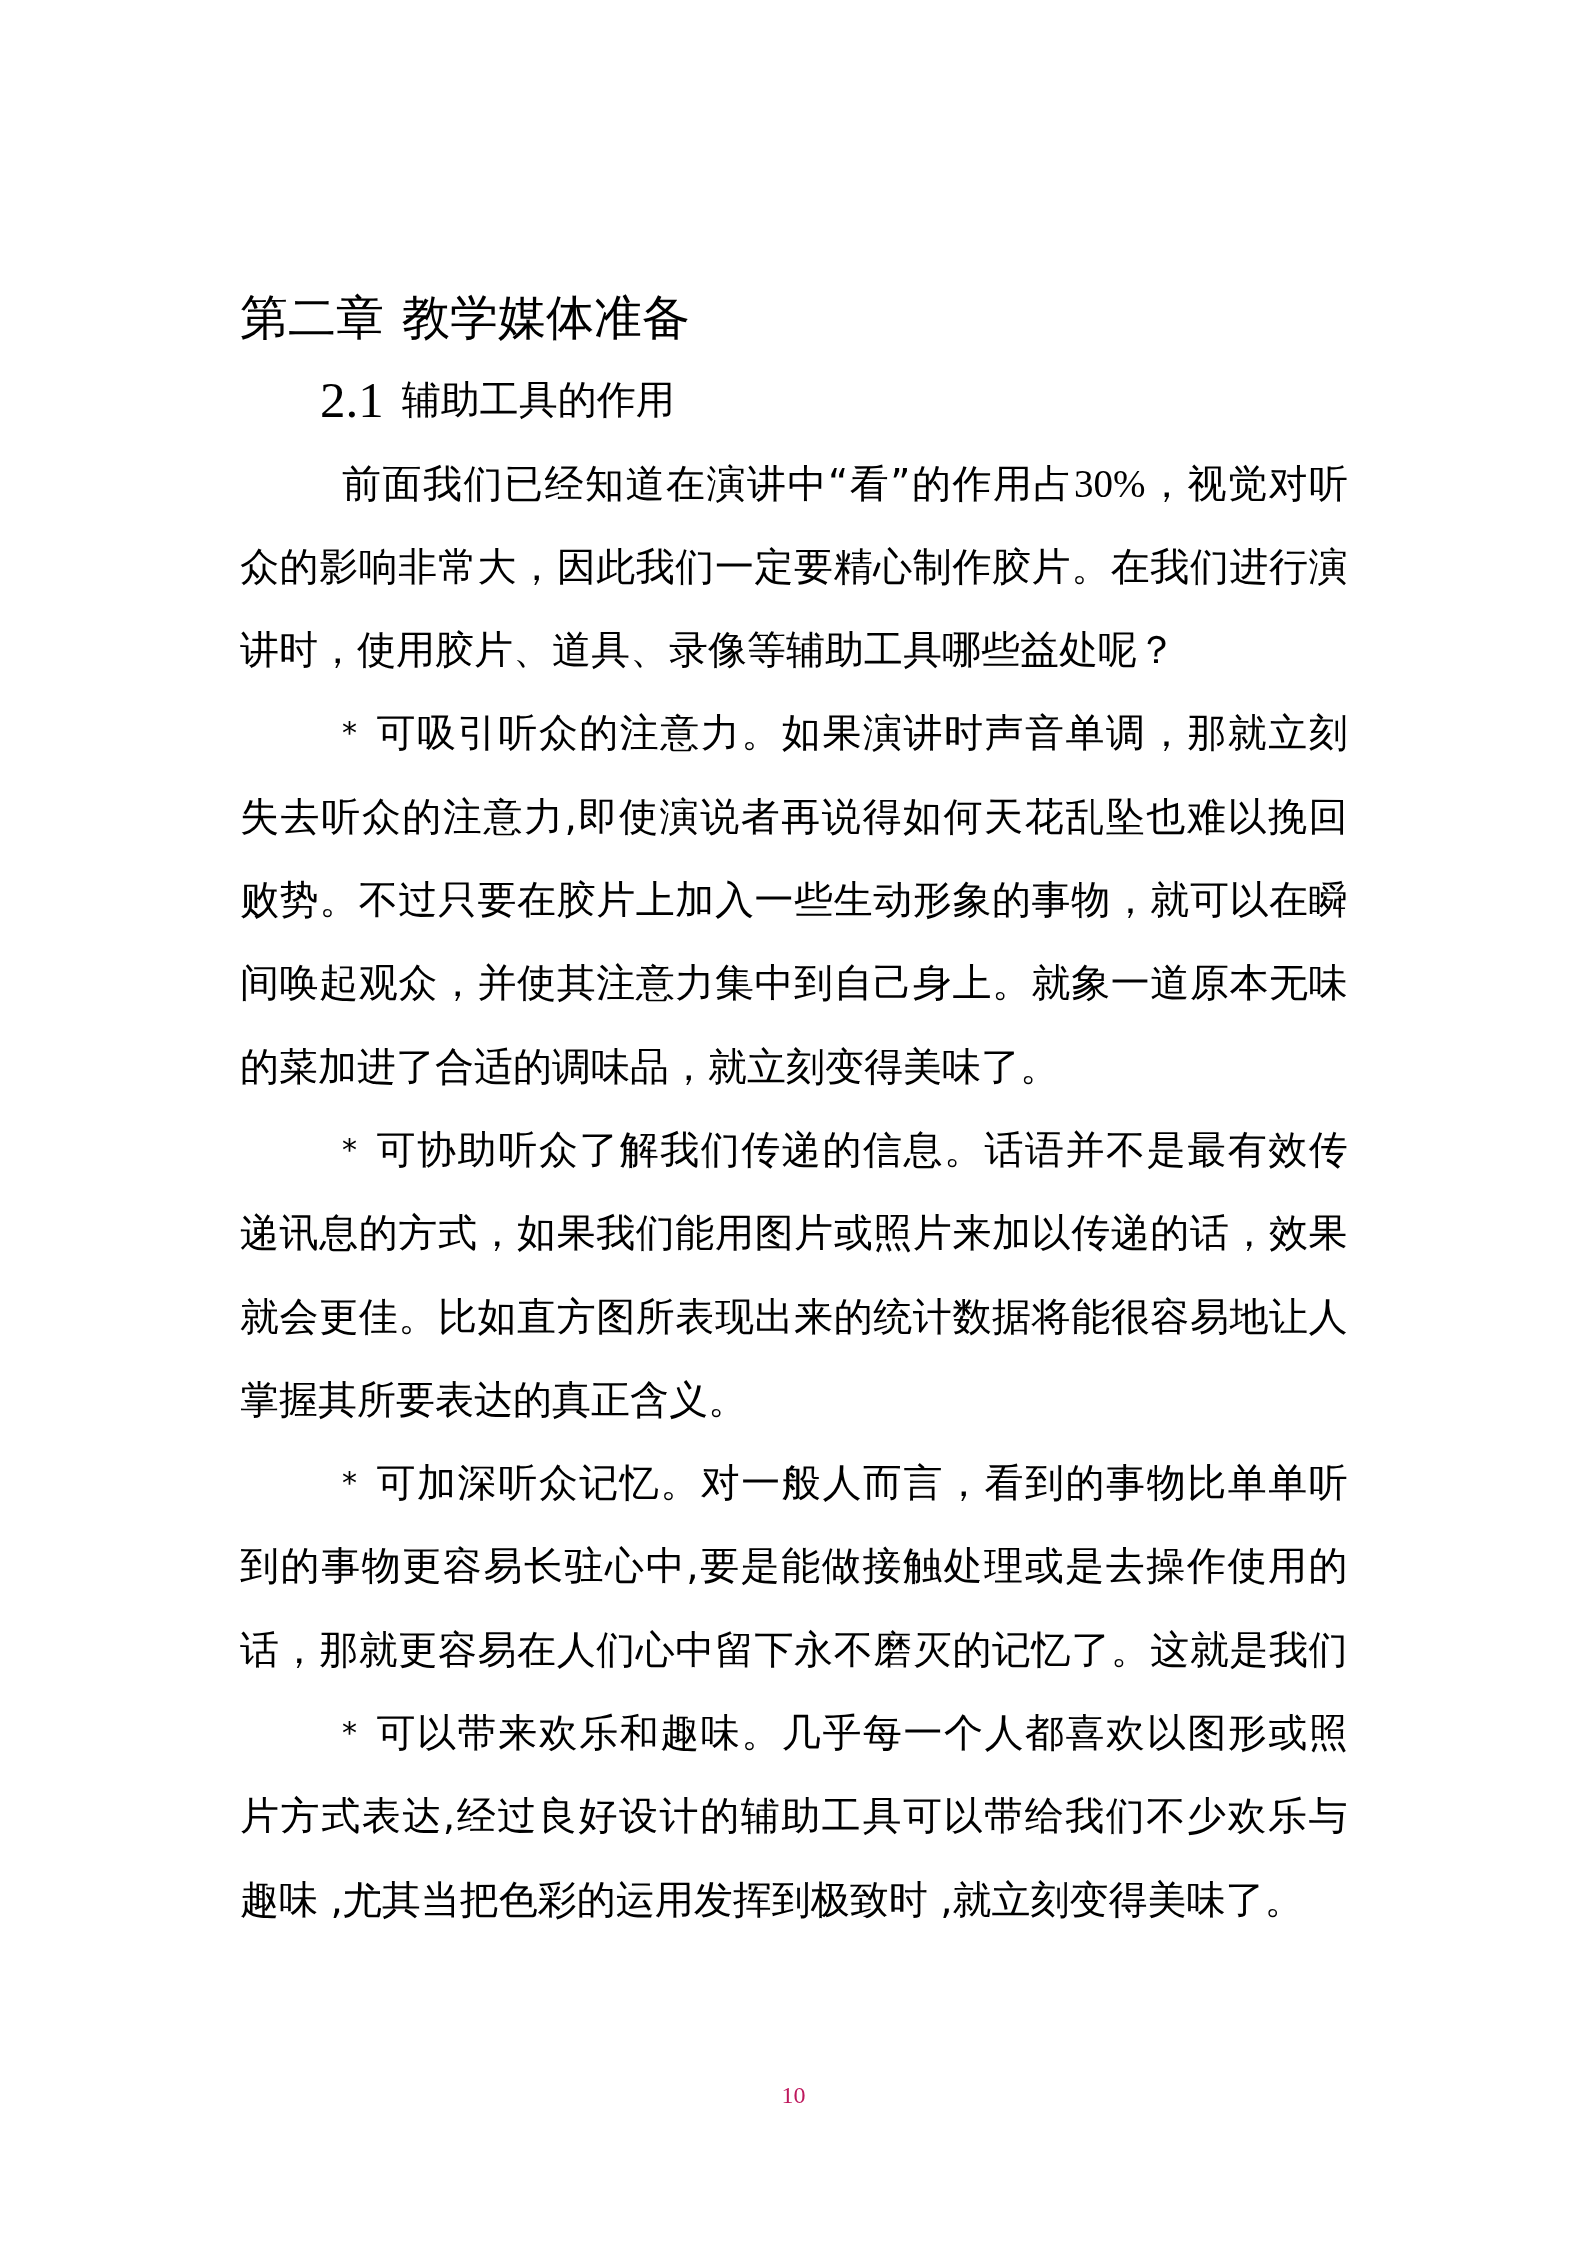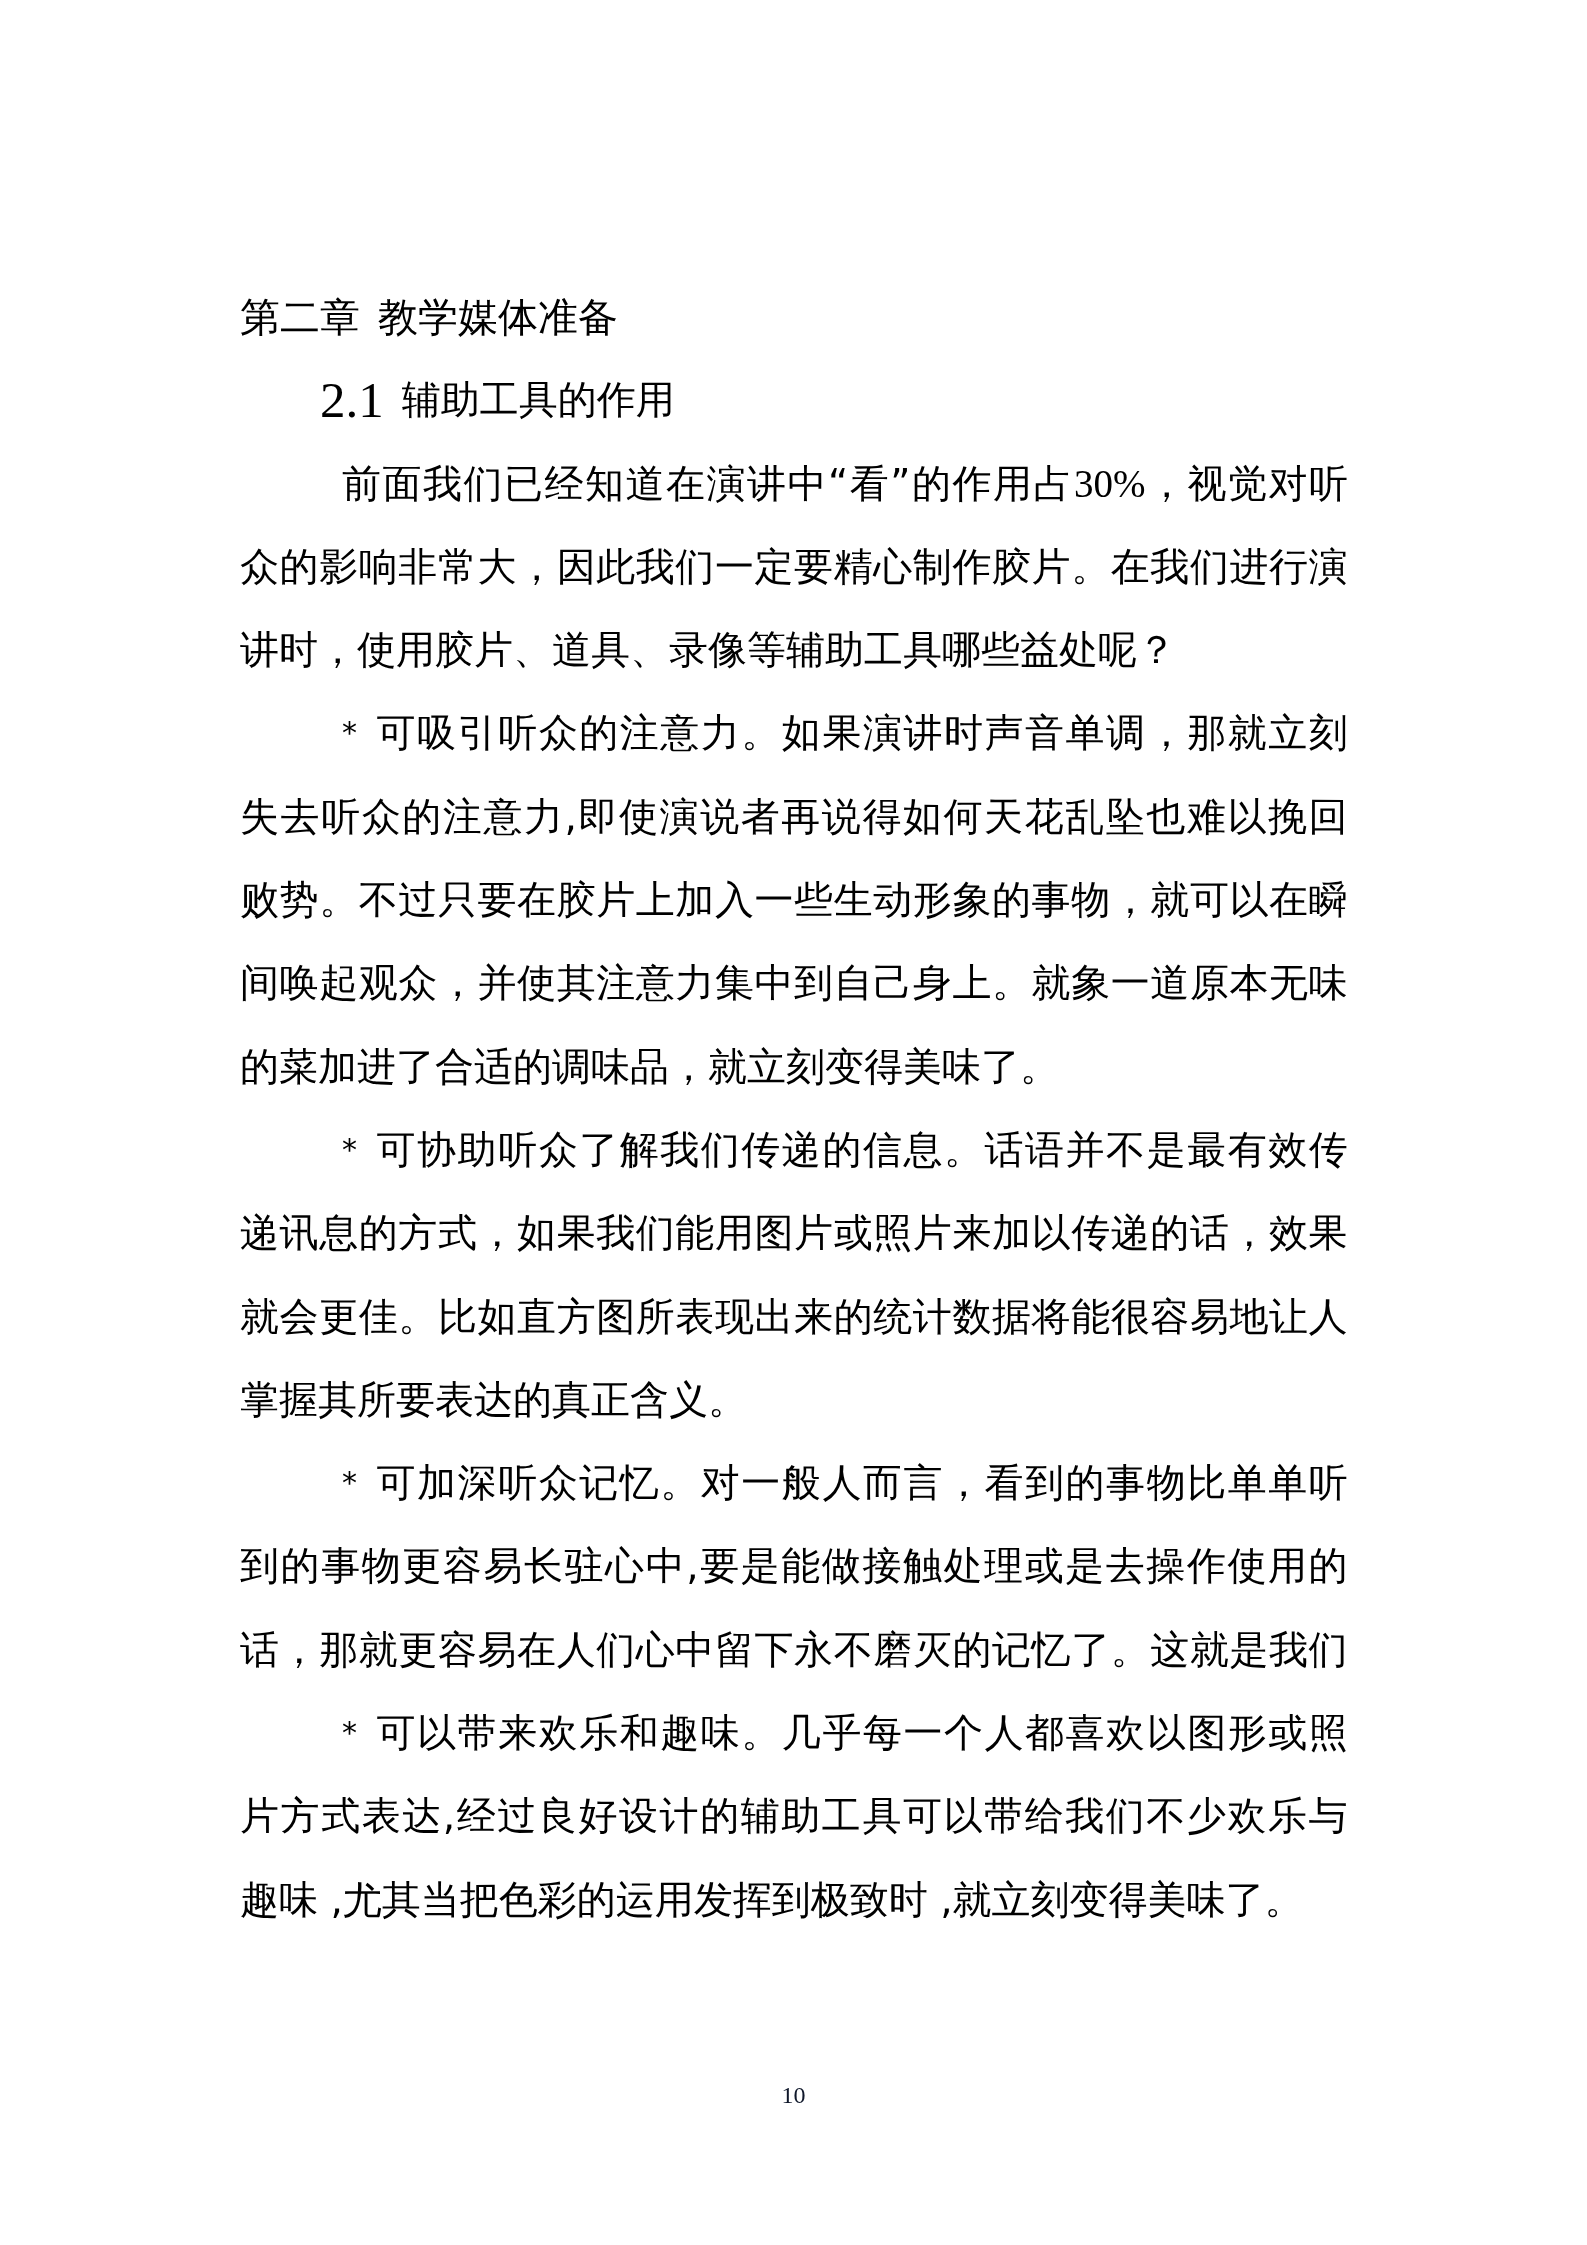--- a/index.html
+++ b/index.html
@@ -34,21 +34,21 @@
       line-height: 58px;
       font-size: 39px;
       white-space: nowrap;
       display: flex;
       justify-content: space-between;
       align-items: flex-start;
       letter-spacing: 0;
     }
     .line.heading-1 {
       justify-content: flex-start;
-      font-size: 40px;
+      font-size: 48px;
     }
     .line.heading-2 {
       justify-content: flex-start;
       padding-left: 80px;
     }
     .line .num {
       font-family: "Liberation Serif", "DejaVu Serif", serif;
       font-size: 51px;
       margin-right: 18px;
     }
@@ -70,21 +70,21 @@
       font-family: "Liberation Serif", "DejaVu Serif", serif;
     }
     .page-number {
       position: absolute;
       left: 0;
       width: 1587px;
       top: 2082px;
       text-align: center;
       font-family: "Liberation Serif", "DejaVu Serif", serif;
       font-size: 24px;
-      color: #0f172a;
+      color: #be185d;
     }
   </style>
 </head>
 <body>
 
 <div class="page">
   <div class="content">
 
     <div class="line heading-1">
       <span>第二章</span>

